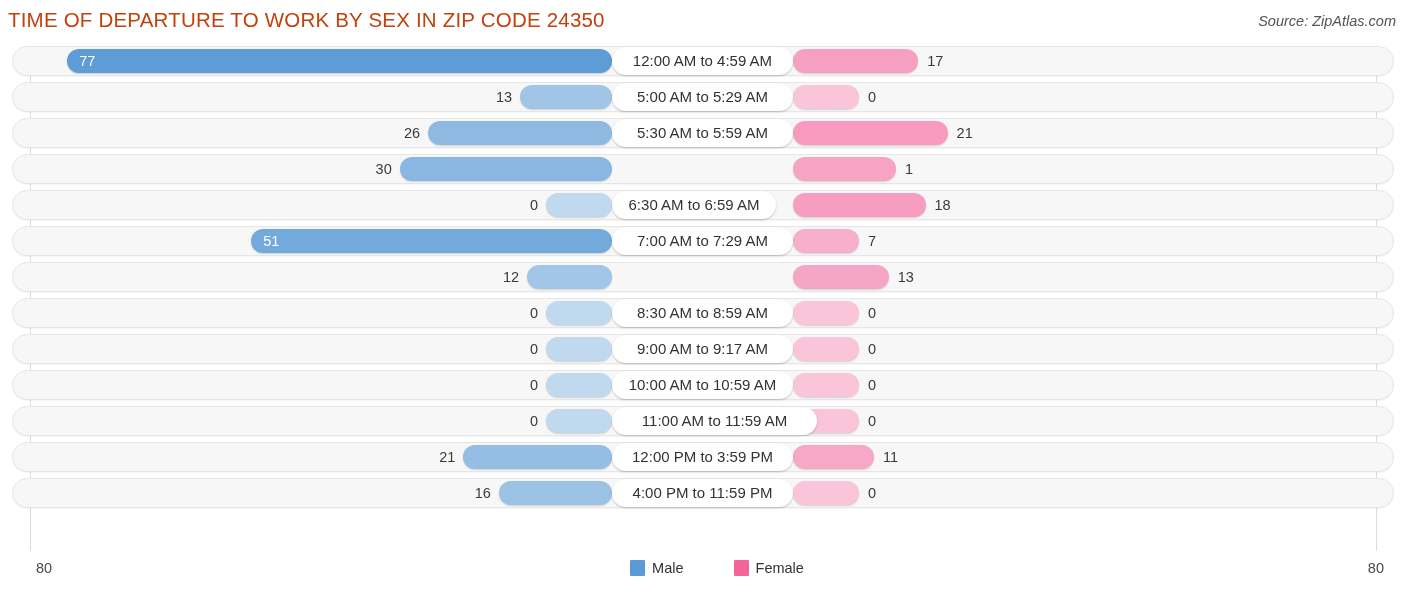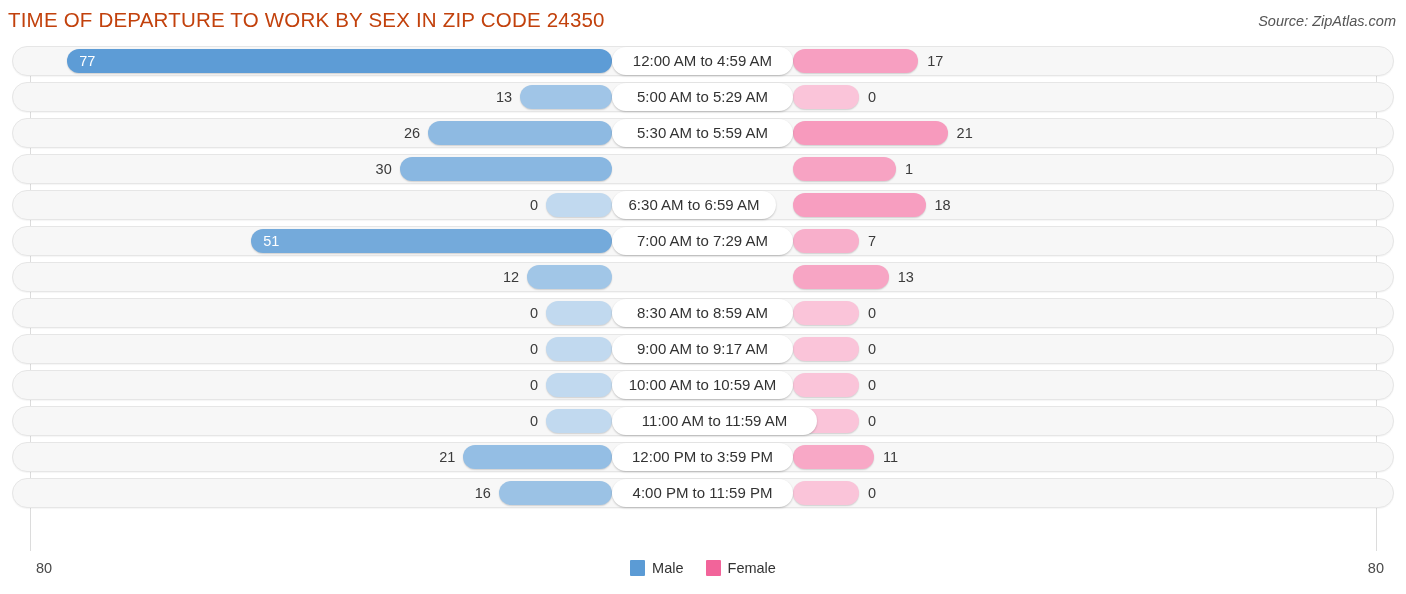--- a/index.html
+++ b/index.html
@@ -154,20 +154,21 @@
     width: 100%;
     display: flex;
     justify-content: center;
     align-items: center;
     gap: 22px;
   }
   .legend-item {
     display: flex;
     align-items: center;
     gap: 7px;
+    margin-left: 28px;
   }
   .swatch {
     width: 15px;
     height: 16px;
     border-radius: 1px;
     display: inline-block;
   }
   .legend-label {
     font-size: 14.5px;
     color: #333333;

